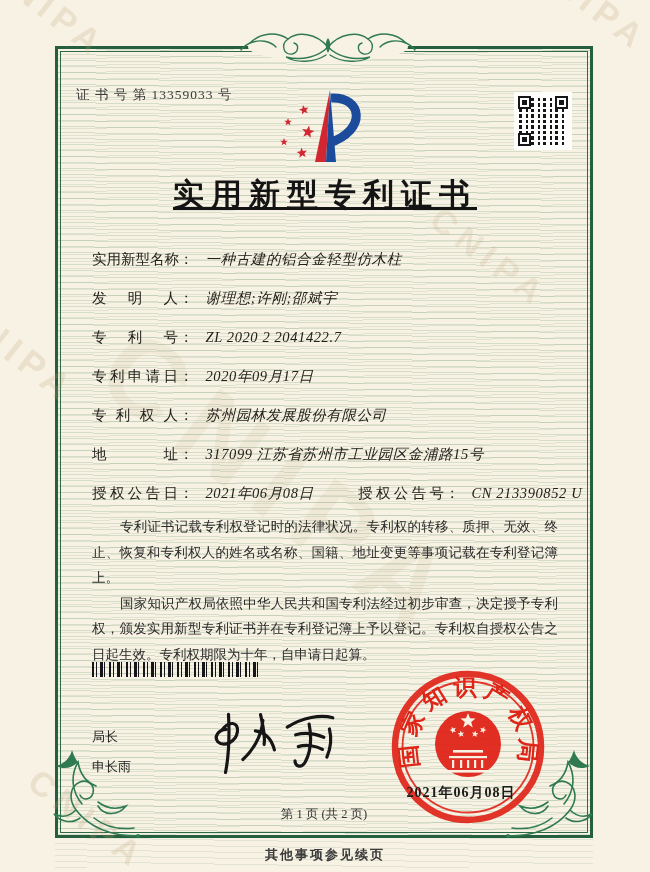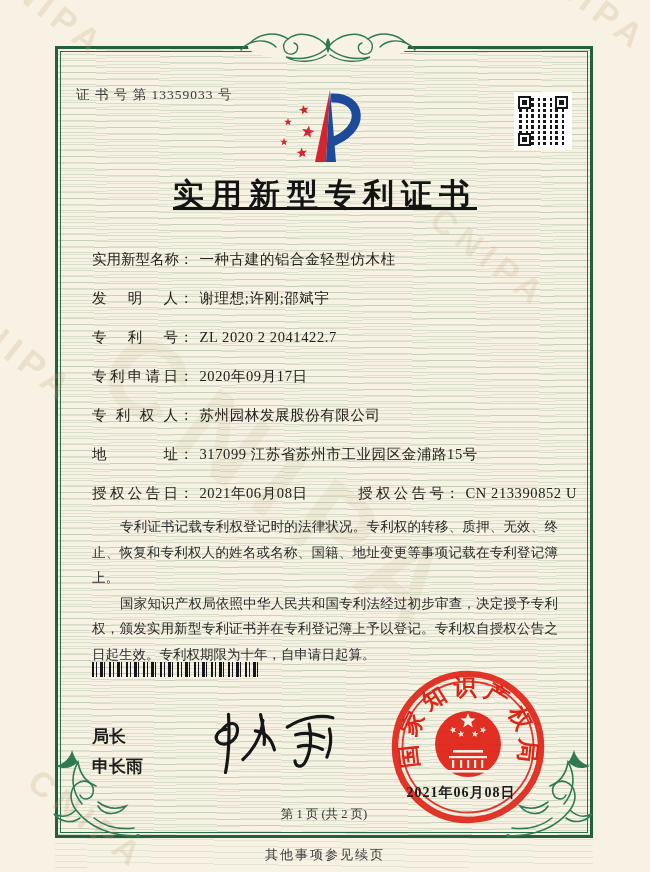--- a/index.html
+++ b/index.html
@@ -44,49 +44,49 @@
   .logo{left:268px;top:86px;width:120px;height:80px;}
 
   .title{left:0;top:174px;width:650px;text-align:center;font-size:31px;font-weight:700;
          color:#141414;letter-spacing:7px;text-decoration:underline;}
 
   
   .fields{left:92px;top:250px;width:470px;font-size:14.5px;color:#23201b;}
   .frow{position:relative;height:18px;line-height:18px;margin-bottom:21px;white-space:nowrap;}
   .flabel{display:inline-block;width:86px;text-align:justify;text-align-last:justify;vertical-align:top;}
   .fcolon{display:inline-block;margin-left:1px;vertical-align:top;}
-  .fvalue{margin-left:6px;letter-spacing:0.6px;}
+  .fvalue{margin-left:12px;letter-spacing:0.6px;font-style:italic;}
   .fgroup2{position:absolute;left:266px;top:0;}
 
   
   .paras{left:92px;top:514px;width:466px;font-size:13.5px;line-height:25.5px;color:#2a2a2a;
          text-align:justify;}
   .paras p{margin:0;text-indent:28px;}
 
   .barcode{left:92px;top:662px;width:168px;height:15px;
      background:repeating-linear-gradient(90deg,#15151a 0 2px,transparent 2px 4px,#15151a 4px 5px,transparent 5px 8px,#15151a 8px 11px,transparent 11px 12px,#15151a 12px 13px,transparent 13px 17px);}
 
   
-  .director{left:92px;top:722px;font-family:"Liberation Sans",sans-serif;font-size:17px;
-            font-weight:700;color:#1c1c1c;line-height:30px;}
+  .director{left:92px;top:722px;font-family:"Liberation Sans",sans-serif;font-size:13px;
+            font-weight:400;color:#1c1c1c;line-height:30px;}
   .autograph{left:192px;top:704px;width:160px;height:76px;transform:rotate(-3deg);}
 
   
   .seal{left:391px;top:668px;width:154px;height:158px;}
   .seal svg{overflow:visible;}
 
   
   .top-orn{left:238px;top:28px;width:180px;height:38px;}
   .corner{width:100px;height:100px;top:744px;}
   .corner-l{left:42px;}
   .corner-r{left:504px;transform:scaleX(-1);}
 
   
   .page-ind{left:55px;top:806px;width:538px;text-align:center;font-size:12.5px;color:#333;}
-  .foot-note{left:0;top:846px;width:650px;text-align:center;font-size:13px;color:#3a3a3a;letter-spacing:2px;}
+  .foot-note{left:0;top:846px;width:650px;text-align:center;font-size:13px;color:#3a3a3a;letter-spacing:2px;font-weight:bold;}
 </style>
 </head>
 <body>
 
 <div class="page">
 
   <span class="wm wm-1">CNIPA</span>
   <span class="wm wm-2">CNIPA</span>
   <span class="wm wm-3">CNIPA</span>
   <span class="wm wm-4">CNIPA</span>

